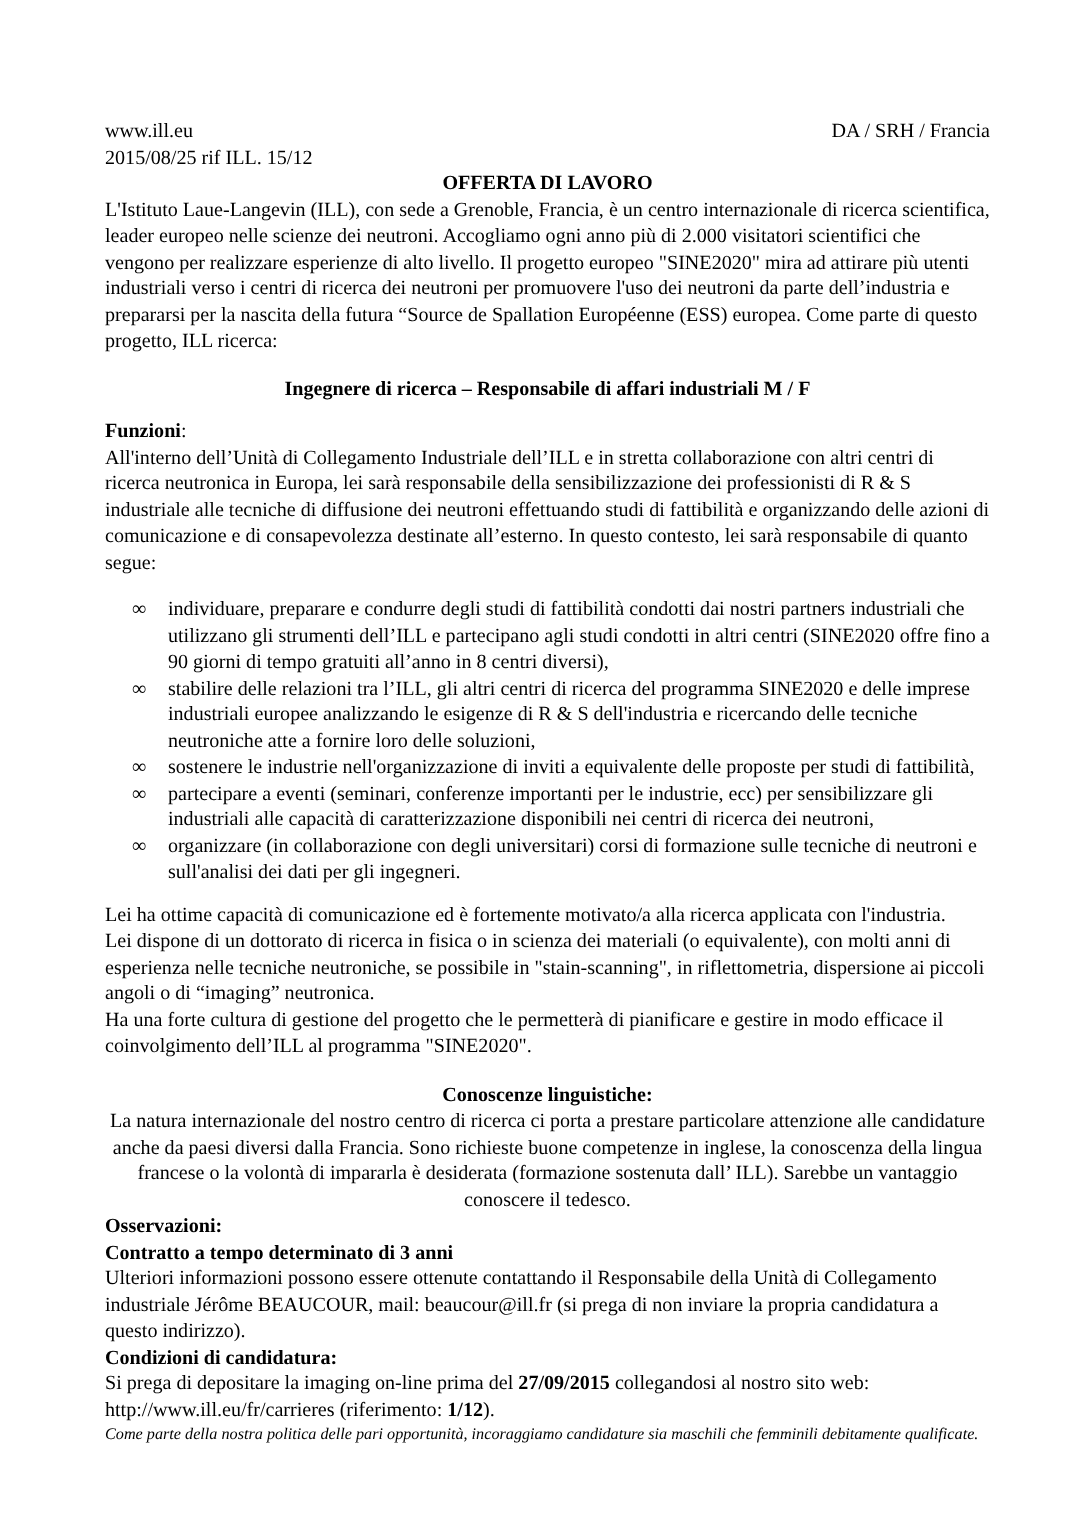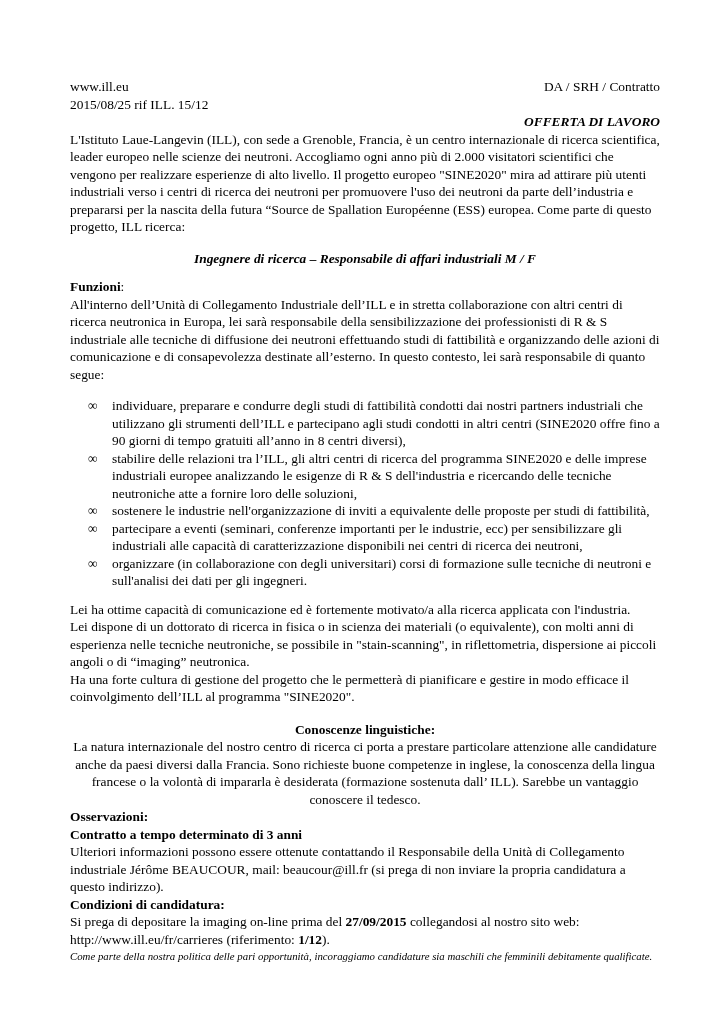--- a/index.html
+++ b/index.html
@@ -17,27 +17,26 @@
     width: 724px;
     height: 1024px;
     padding: 78px 64px 0 70px;
   }
   .header-row {
     display: flex;
     justify-content: space-between;
     align-items: flex-start;
   }
   .bold { font-weight: bold; }
-  .doc-title { font-weight: bold; text-align: right; font-style: italic; }
+  .doc-title { font-weight: bold; text-align: center; }
   .job-title {
     font-weight: bold;
     text-align: center;
     margin-top: 14px;
     margin-bottom: 11px;
-    font-style: italic;
   }
   .section-heading { font-weight: bold; }
   .heading-inline .colon { font-weight: normal; }
   .bullet-list { margin-top: 14px; }
   .bullet-item { display: flex; }
   .bullet-marker {
     width: 24px;
     margin-left: 18px;
     flex-shrink: 0;
   }
@@ -51,21 +50,21 @@
     margin-top: 1px;
   }
 </style>
 </head>
 <body>
 
 <div class="page">
 
   <div class="header-row">
     <span>www.ill.eu</span>
-    <span>DA / SRH / Contratto</span>
+    <span>DA / SRH / Francia</span>
   </div>
 
   <div>2015/08/25 rif ILL. 15/12</div>
 
   <div class="doc-title">OFFERTA DI LAVORO</div>
 
   <div>L'Istituto Laue-Langevin (ILL), con sede a Grenoble, Francia, è un centro internazionale di ricerca scientifica, leader europeo nelle scienze dei neutroni. Accogliamo ogni anno più di 2.000 visitatori scientifici che vengono per realizzare esperienze di alto livello. Il progetto europeo "SINE2020" mira ad attirare più utenti industriali verso i centri di ricerca dei neutroni per promuovere l'uso dei neutroni da parte dell’industria e prepararsi per la nascita della futura “Source de Spallation Européenne (ESS) europea. Come parte di questo progetto,  ILL ricerca:</div>
 
   <div class="job-title">Ingegnere di ricerca – Responsabile di affari industriali M / F</div>
 

